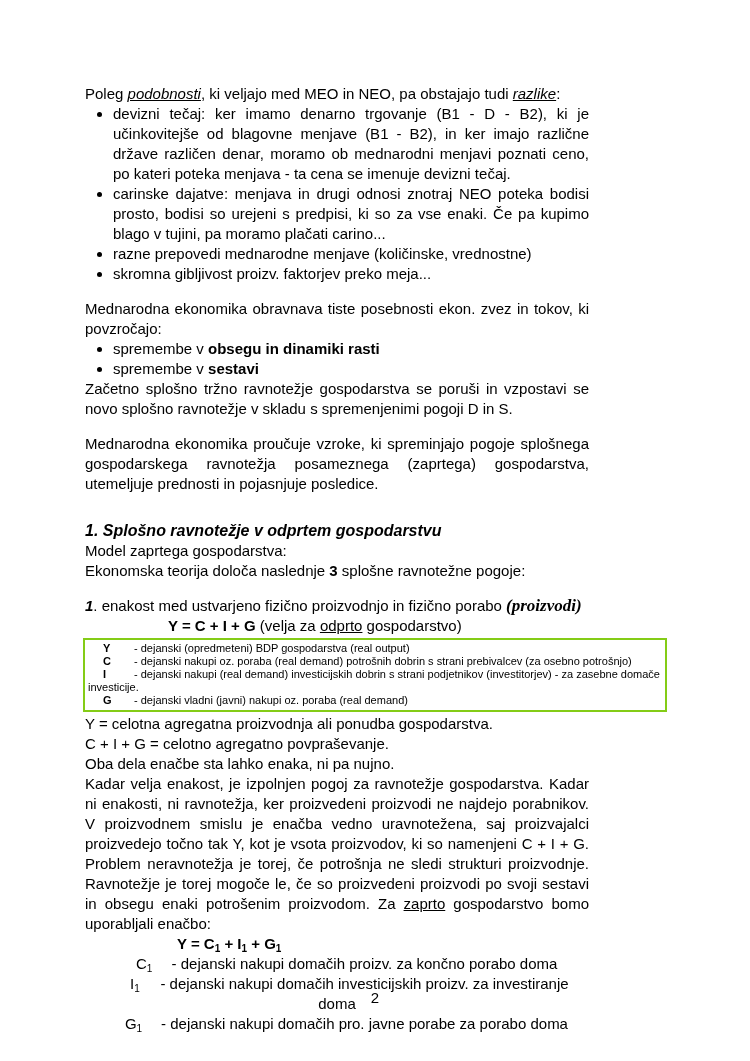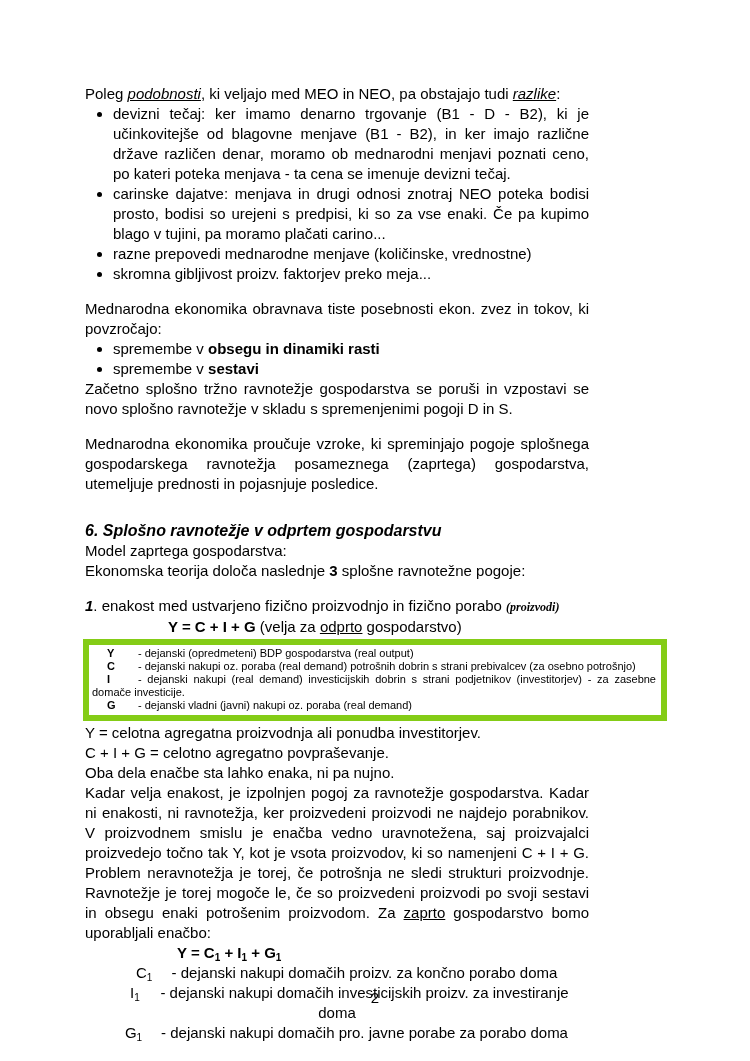--- a/index.html
+++ b/index.html
@@ -32,35 +32,35 @@
   }
   ul.bullets li { text-align: justify; }
   .u    { text-decoration: underline; text-align: right; }
   .it   { }
   .itu  { font-style: italic; text-decoration: underline; }
   .b    { font-weight: bold; }
   .bi   { font-weight: bold; font-style: italic; }
   .serif-bi {
     font-family: "Liberation Serif", serif;
     font-weight: bold; font-style: italic;
-    font-size: 12px;
+    font-size: 17px;
   }
   .heading2 {
     font-weight: bold; font-style: italic;
     font-size: 16px;
   }
   .eq1-indent { padding-left: 83px; }
   .eq2-indent { padding-left: 92px; }
   .gloss-box {
     box-sizing: border-box;
     width: 584px;
     margin-left: -2px;
     margin-top: 2px;
     margin-bottom: 2px;
-    border: 6px solid #84cc16;
+    border: 2px solid #84cc16;
     padding: 2px 5px 3px 3px;
     font-size: 11px;
     line-height: 13px;
   }
   .gloss-row { text-align: justify; }
   .gloss-term {
     display: inline-block;
     box-sizing: border-box;
     width: 46px;
     padding-left: 15px;
@@ -107,38 +107,38 @@
   <ul class="bullets">
     <li><span>spremembe v </span><span class="b">obsegu in dinamiki rasti</span></li>
     <li><span>spremembe v </span><span class="b">sestavi</span></li>
   </ul>
 
 
   <p class="just">Začetno splošno tržno ravnotežje gospodarstva se poruši in vzpostavi se novo splošno ravnotežje v skladu s spremenjenimi pogoji D in S.</p>
 
   <p class="just gap-m">Mednarodna ekonomika proučuje vzroke, ki spreminjajo pogoje splošnega gospodarskega ravnotežja posameznega (zaprtega) gospodarstva, utemeljuje prednosti in pojasnjuje posledice.</p>
 
-  <p class="heading2 gap-l">6. Splošno ravnotežje v odprtem gospodarstvu</p>
+  <p class="heading2 gap-l">1. Splošno ravnotežje v odprtem gospodarstvu</p>
 
   <p>Model zaprtega gospodarstva:</p>
 
   <p><span>Ekonomska teorija določa naslednje </span><span class="b">3</span><span> splošne ravnotežne pogoje:</span></p>
 
   <p class="gap-m"><span class="bi">1</span><span class="it">. enakost med ustvarjeno fizično proizvodnjo in fizično porabo </span><span class="serif-bi">(proizvodi)</span></p>
 
   <p class="eq1-indent"><span class="b">Y = C + I + G</span><span> (velja za </span><span class="u">odprto</span><span> gospodarstvo)</span></p>
 
   <div class="gloss-box">
     <div class="gloss-row"><span class="gloss-term">Y</span><span>- dejanski (opredmeteni) BDP gospodarstva (real output)</span></div>
     <div class="gloss-row"><span class="gloss-term">C</span><span>- dejanski nakupi oz. poraba (real demand) potrošnih dobrin s strani prebivalcev (za osebno potrošnjo)</span></div>
     <div class="gloss-row"><span class="gloss-term">I</span><span>- dejanski nakupi (real demand) investicijskih dobrin s strani podjetnikov (investitorjev) - za zasebne domače investicije.</span></div>
     <div class="gloss-row"><span class="gloss-term">G</span><span>- dejanski vladni (javni) nakupi oz. poraba (real demand)</span></div>
   </div>
 
-  <p>Y = celotna agregatna proizvodnja ali ponudba investitorjev.</p>
+  <p>Y = celotna agregatna proizvodnja ali ponudba gospodarstva.</p>
   <p>C + I + G = celotno agregatno povpraševanje.</p>
   <p>Oba dela enačbe sta lahko enaka, ni pa nujno.</p>
 
   <p class="just"><span>Kadar velja enakost, je izpolnjen pogoj za ravnotežje gospodarstva. Kadar ni enakosti, ni ravnotežja, ker proizvedeni proizvodi ne najdejo porabnikov. V proizvodnem smislu je enačba vedno uravnotežena, saj proizvajalci proizvedejo točno tak Y, kot je vsota proizvodov, ki </span><span class="it">so namenjeni</span><span> C + I + G. Problem neravnotežja je torej, če potrošnja ne sledi strukturi proizvodnje. Ravnotežje je torej mogoče le, če so proizvedeni proizvodi po svoji sestavi in obsegu enaki potrošenim proizvodom. Za </span><span class="u">zaprto</span><span> gospodarstvo bomo uporabljali enačbo:</span></p>
 
   <p class="b eq2-indent"><span>Y = C</span><sub>1</sub><span> + I</span><sub>1</sub><span> + G</span><sub>1</sub></p>
 
   <p class="def-row"><span class="def-term"><span>C</span><sub>1</sub></span><span>- </span><span class="it">dejanski nakupi</span><span> domačih proizv. za končno porabo doma</span></p>
 
   <p class="def-row indented"><span class="def-term"><span>I</span><sub>1</sub></span><span>- </span><span class="it">dejanski nakupi</span><span> domačih investicijskih proizv. za investiranje doma</span></p>

